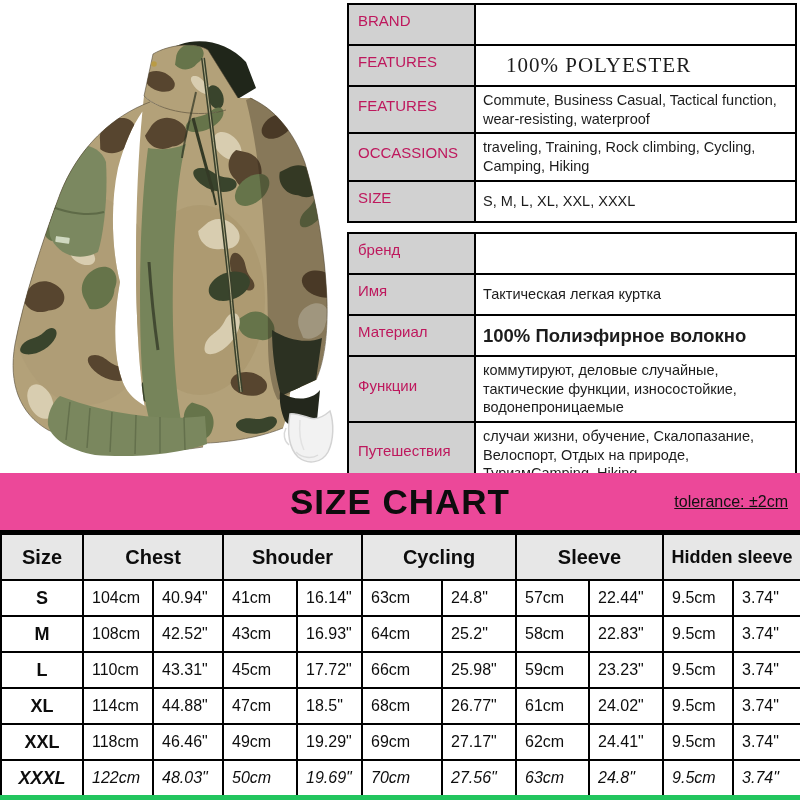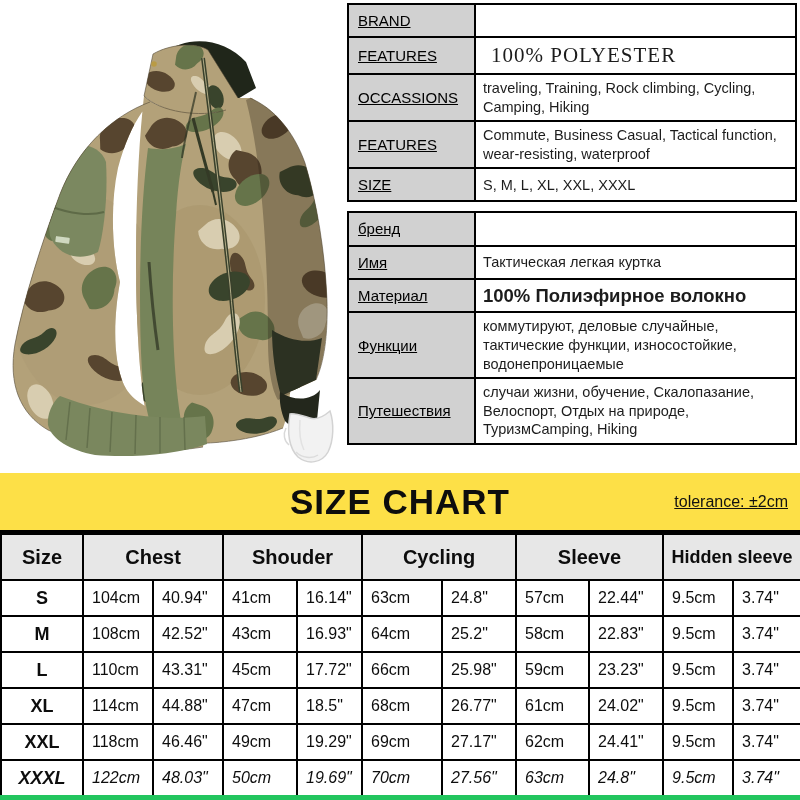--- a/index.html
+++ b/index.html
@@ -5,29 +5,29 @@
   html,body{margin:0;padding:0;background:#fff;}
   .page{position:relative;width:800px;height:800px;background:#fff;
         font-family:"Liberation Sans", sans-serif;color:#000;overflow:hidden;}
   
   .top{display:flex;height:473px;overflow:hidden;}
   .photo{position:relative;width:345px;height:473px;background:#fff;flex:0 0 345px;}
   .photo svg{position:absolute;left:0;top:0;width:100%;height:100%;}
   .specs{flex:1;padding:3px 3px 0 2px;}
   table.spec{border-collapse:collapse;width:450px;margin-bottom:9px;table-layout:fixed;}
   table.spec td{border:2px solid #000;vertical-align:middle;line-height:1.28;}
-  table.spec td.lbl{width:113px;background:#d1d1d1;font-size:15px;color:#000000;
-                    padding:6px 3px 6px 9px;text-decoration:underline;}
+  table.spec td.lbl{width:113px;background:#d1d1d1;font-size:15px;color:#be185d;
+                    padding:6px 3px 14px 9px;}
   table.spec td.val{font-size:14.5px;color:#1c1c1c;padding:4px 4px 4px 7px;background:#fff;}
   table.spec td.val.serif-large{font-family:"Liberation Serif", serif;font-size:21px;
-                    padding-left:15px;letter-spacing:1px;}
+                    padding-left:30px;letter-spacing:1px;}
   table.spec td.val.bold-large{font-weight:bold;font-size:18.5px;}
   table.spec td.val.empty{height:20px;}
   
-  .chart-band{position:relative;width:800px;height:60px;background:#fde047;
+  .chart-band{position:relative;width:800px;height:60px;background:#ec4899;
               border-bottom:3px solid #000;box-sizing:border-box;}
   .chart-title{position:absolute;left:0;right:0;top:9px;text-align:center;
                font-size:35px;font-weight:bold;letter-spacing:1px;color:#0d0d0d;}
   .chart-tol{position:absolute;right:12px;top:20px;font-size:16px;color:#111;text-decoration:underline;}
   table.chart{border-collapse:collapse;table-layout:fixed;width:800px;}
   table.chart th{border:2px solid #000;background:#e7e7e7;font-size:20px;
                  font-weight:bold;height:44px;padding:0;color:#0d0d0d;}
   table.chart th.hs{font-size:18px;margin-left:12px;}
   table.chart td{border:2px solid #000;background:#fff;font-size:16px;height:34px;
                  padding:0 0 0 8px;text-align:left;color:#0d0d0d;}
@@ -160,26 +160,26 @@
         <tbody>
             <tr>
               <td class="lbl">BRAND</td>
               <td class="val empty"></td>
             </tr>
             <tr>
               <td class="lbl">FEATURES</td>
               <td class="val serif-large">100% POLYESTER</td>
             </tr>
             <tr>
+              <td class="lbl">FEATURES</td>
+              <td class="val">Commute, Business Casual, Tactical function, wear-resisting, waterproof</td>
+            </tr>
+            <tr>
               <td class="lbl">OCCASSIONS</td>
               <td class="val">traveling, Training, Rock climbing, Cycling, Camping, Hiking</td>
-            </tr>
-            <tr>
-              <td class="lbl">FEATURES</td>
-              <td class="val">Commute, Business Casual, Tactical function, wear-resisting, waterproof</td>
             </tr>
             <tr>
               <td class="lbl">SIZE</td>
               <td class="val">S, M, L, XL, XXL, XXXL</td>
             </tr>
           </tbody>
       </table>
       <table class="spec">
         <tbody>
             <tr>

